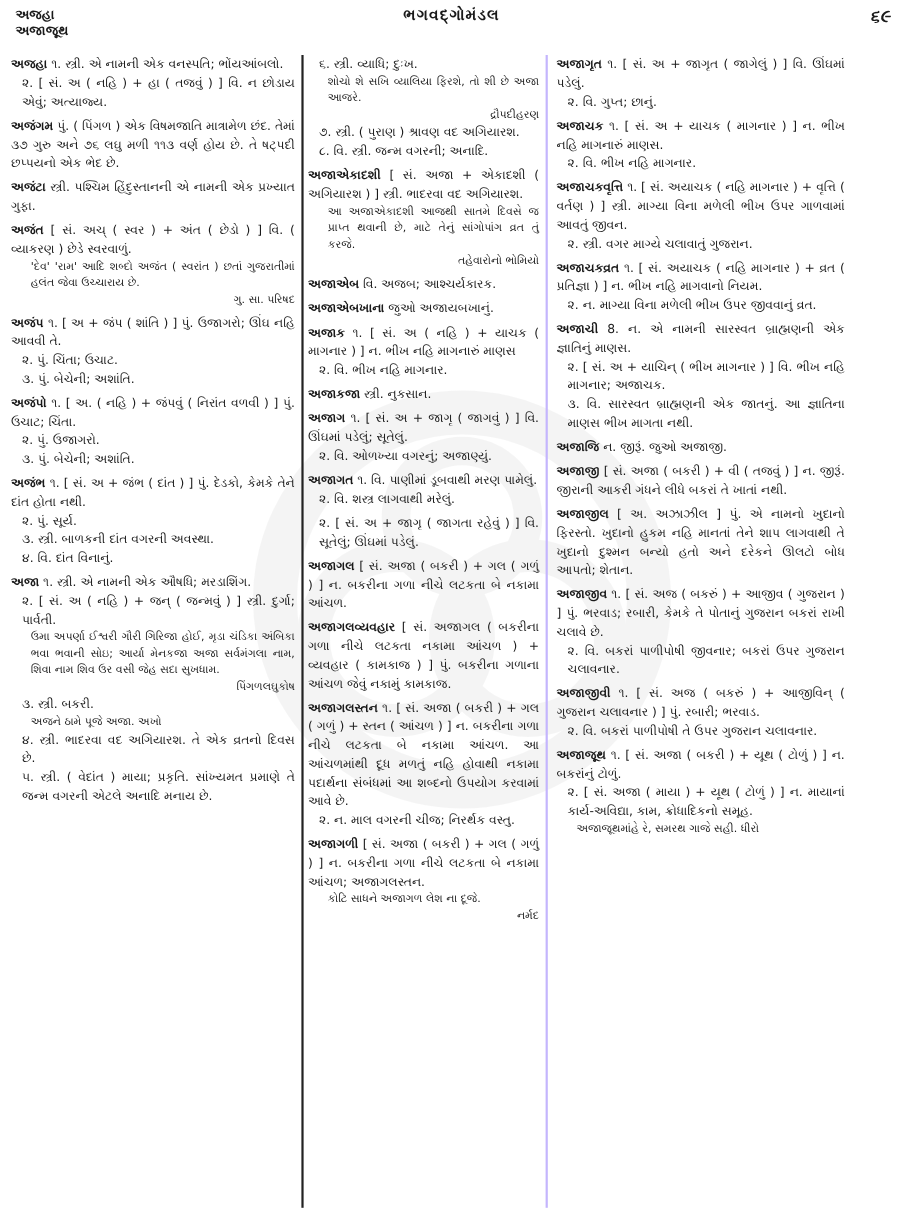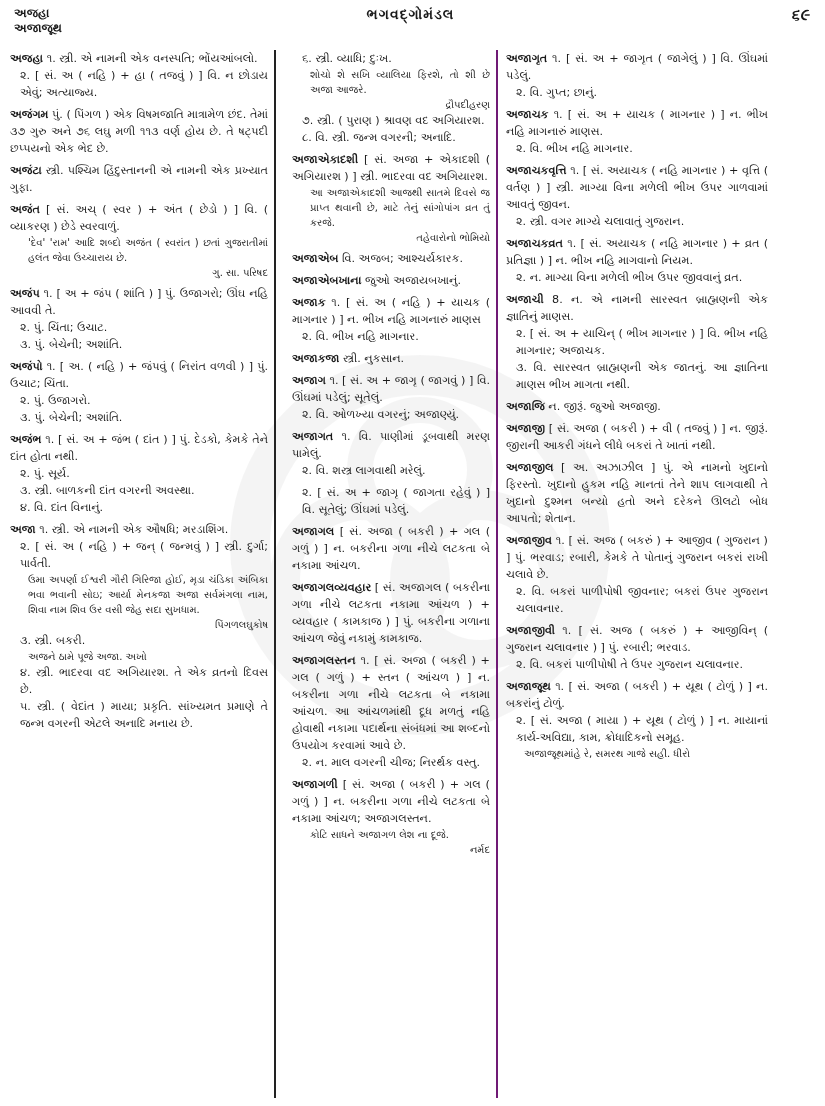--- a/index.html
+++ b/index.html
@@ -21,22 +21,22 @@
   .pageno { position: absolute; right: 16px; top: 5px; font-size: 16px; font-weight: bold; font-style: italic; }
   .cols {
     position: absolute; left: 10px; top: 50px; width: 808px; height: 1048px;
     display: flex;
   }
   .col {
     height: 100%; overflow: hidden; box-sizing: border-box;
     font-size: 11.2px; line-height: 17px; text-align: justify;
   }
   .col1 { width: 264px; padding-right: 6px; }
-  .col2 { width: 222px; padding: 0 6px 0 16px; border-left: 2px solid #222; }
-  .col3 { width: 272px; padding: 0 0 0 8px; border-left: 2px solid #701a75; }
+  .col2 { width: 222px; padding: 0 6px 0 4px; border-left: 2px solid #222; }
+  .col3 { width: 272px; padding: 0 0 0 8px; border-left: 2px solid #c4b5fd; }
   .entry { margin: 0 0 5px 0; }
   .hw { font-weight: bold; }
   .line { display: block; }
   .sense { display: block; padding-left: 10px; }
   .quote { display: block; padding-left: 18px; font-size: 10px; line-height: 15px; }
   .cite { display: block; text-align: right; font-size: 10px; line-height: 15px; }
 </style>
 </head>
 <body>
 

